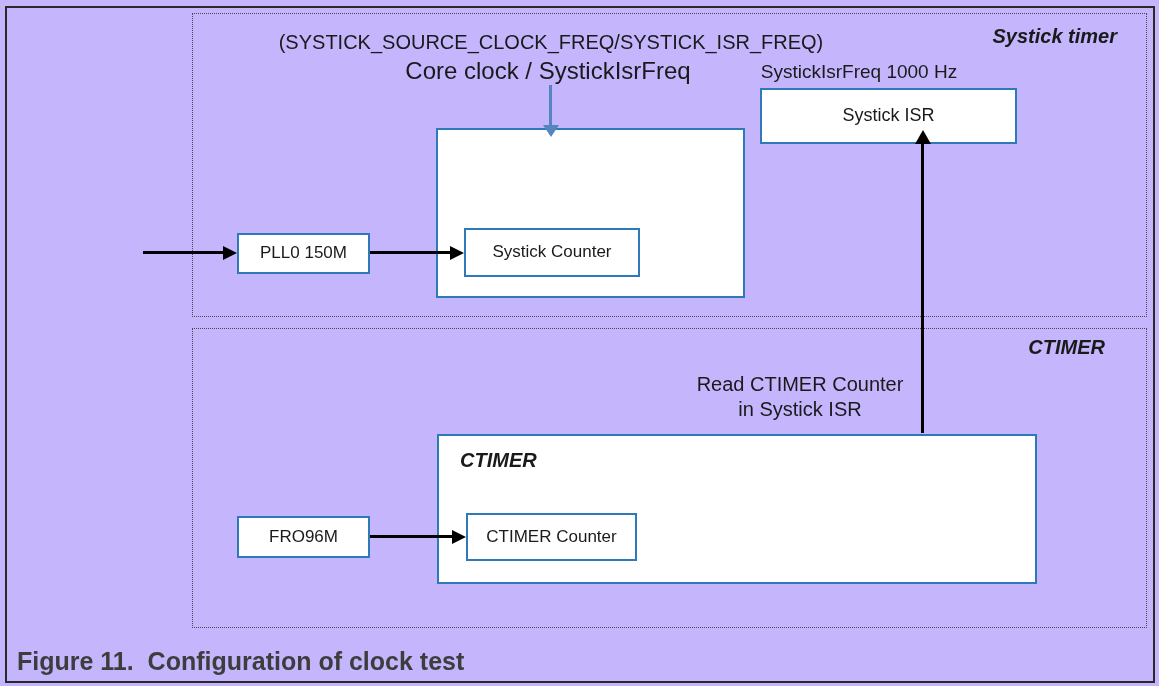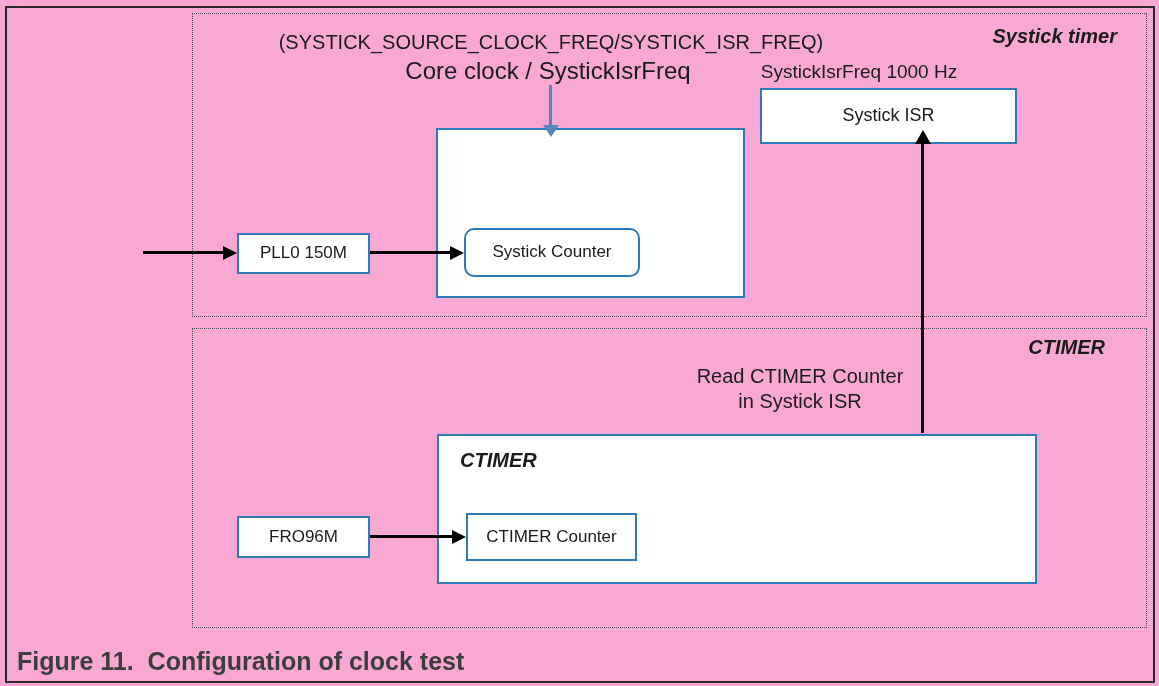--- a/index.html
+++ b/index.html
@@ -6,21 +6,21 @@
     --box-border:#2e7ab8;
     --blue-arrow:#5585bf;
     --arrow-color:#000000;
     --dotted-border:#4a4a4a;
     --outer-border:#2a2a2a;
     --text-color:#1a1a1a;
     --caption-color:#3d3d3d;
   }
   html,body{margin:0;padding:0;background:#ffffff;}
   #figure{
-    position:relative;width:1159px;height:686px;background:#f9a8d4;overflow:hidden;
+    position:relative;width:1159px;height:686px;background:#c4b5fd;overflow:hidden;
     font-family:"Liberation Sans","DejaVu Sans",sans-serif;color:var(--text-color);
   }
   .outer-border{position:absolute;left:5px;top:6px;right:4px;bottom:3px;border:2px solid var(--outer-border);}
   .dotted{position:absolute;border:1.5px dotted var(--dotted-border);box-sizing:border-box;background:transparent;}
   .bluebox{
     position:absolute;box-sizing:border-box;border:2px solid var(--box-border);background:#ffffff;
     display:flex;align-items:center;justify-content:center;text-align:center;
     font-size:17px;line-height:1.2;color:var(--text-color);
   }
   .label{position:absolute;white-space:nowrap;}
@@ -48,29 +48,29 @@
   <div class="label centered" style="left:551px;top:31px;font-size:20px;">(SYSTICK_SOURCE_CLOCK_FREQ/SYSTICK_ISR_FREQ)</div>
   <div class="label centered" style="left:548px;top:57px;font-size:24px;">Core clock / SystickIsrFreq</div>
   <div class="label bold" style="right:42px;top:25px;font-size:20px;">Systick timer</div>
   <div class="label centered" style="left:859px;top:61px;font-size:19px;">SystickIsrFreq 1000 Hz</div>
   <div class="label centered" style="left:667px;top:200px;font-size:22px;">Compre</div>
 
   <div class="bluebox" style="left:760px;top:88px;width:257px;height:56px;font-size:18px;">
     <span>Systick ISR</span>
   </div>
   <div class="bluebox" style="left:436px;top:128px;width:309px;height:170px;"></div>
-  <div class="bluebox" style="left:464px;top:228px;width:176px;height:49px;border-radius:10px;">
+  <div class="bluebox" style="left:464px;top:228px;width:176px;height:49px;">
     <span>Systick Counter</span>
   </div>
   <div class="bluebox" style="left:237px;top:233px;width:133px;height:41px;">
     <span>PLL0 150M</span>
   </div>
 
   <div class="label bold" style="right:54px;top:336px;font-size:20px;">CTIMER</div>
-  <div class="label centered multiline" style="left:800px;top:364px;font-size:20px;">
+  <div class="label centered multiline" style="left:800px;top:372px;font-size:20px;">
     <span style="display:block;">Read CTIMER Counter</span>
     <span style="display:block;">in Systick ISR</span>
   </div>
 
   <div class="bluebox" style="left:437px;top:434px;width:600px;height:150px;justify-content:flex-start;align-items:flex-start;">
     <span class="bold" style="margin:12px 0 0 21px;font-size:20px;">CTIMER</span>
   </div>
   <div class="bluebox" style="left:237px;top:516px;width:133px;height:42px;">
     <span>FRO96M</span>
   </div>

